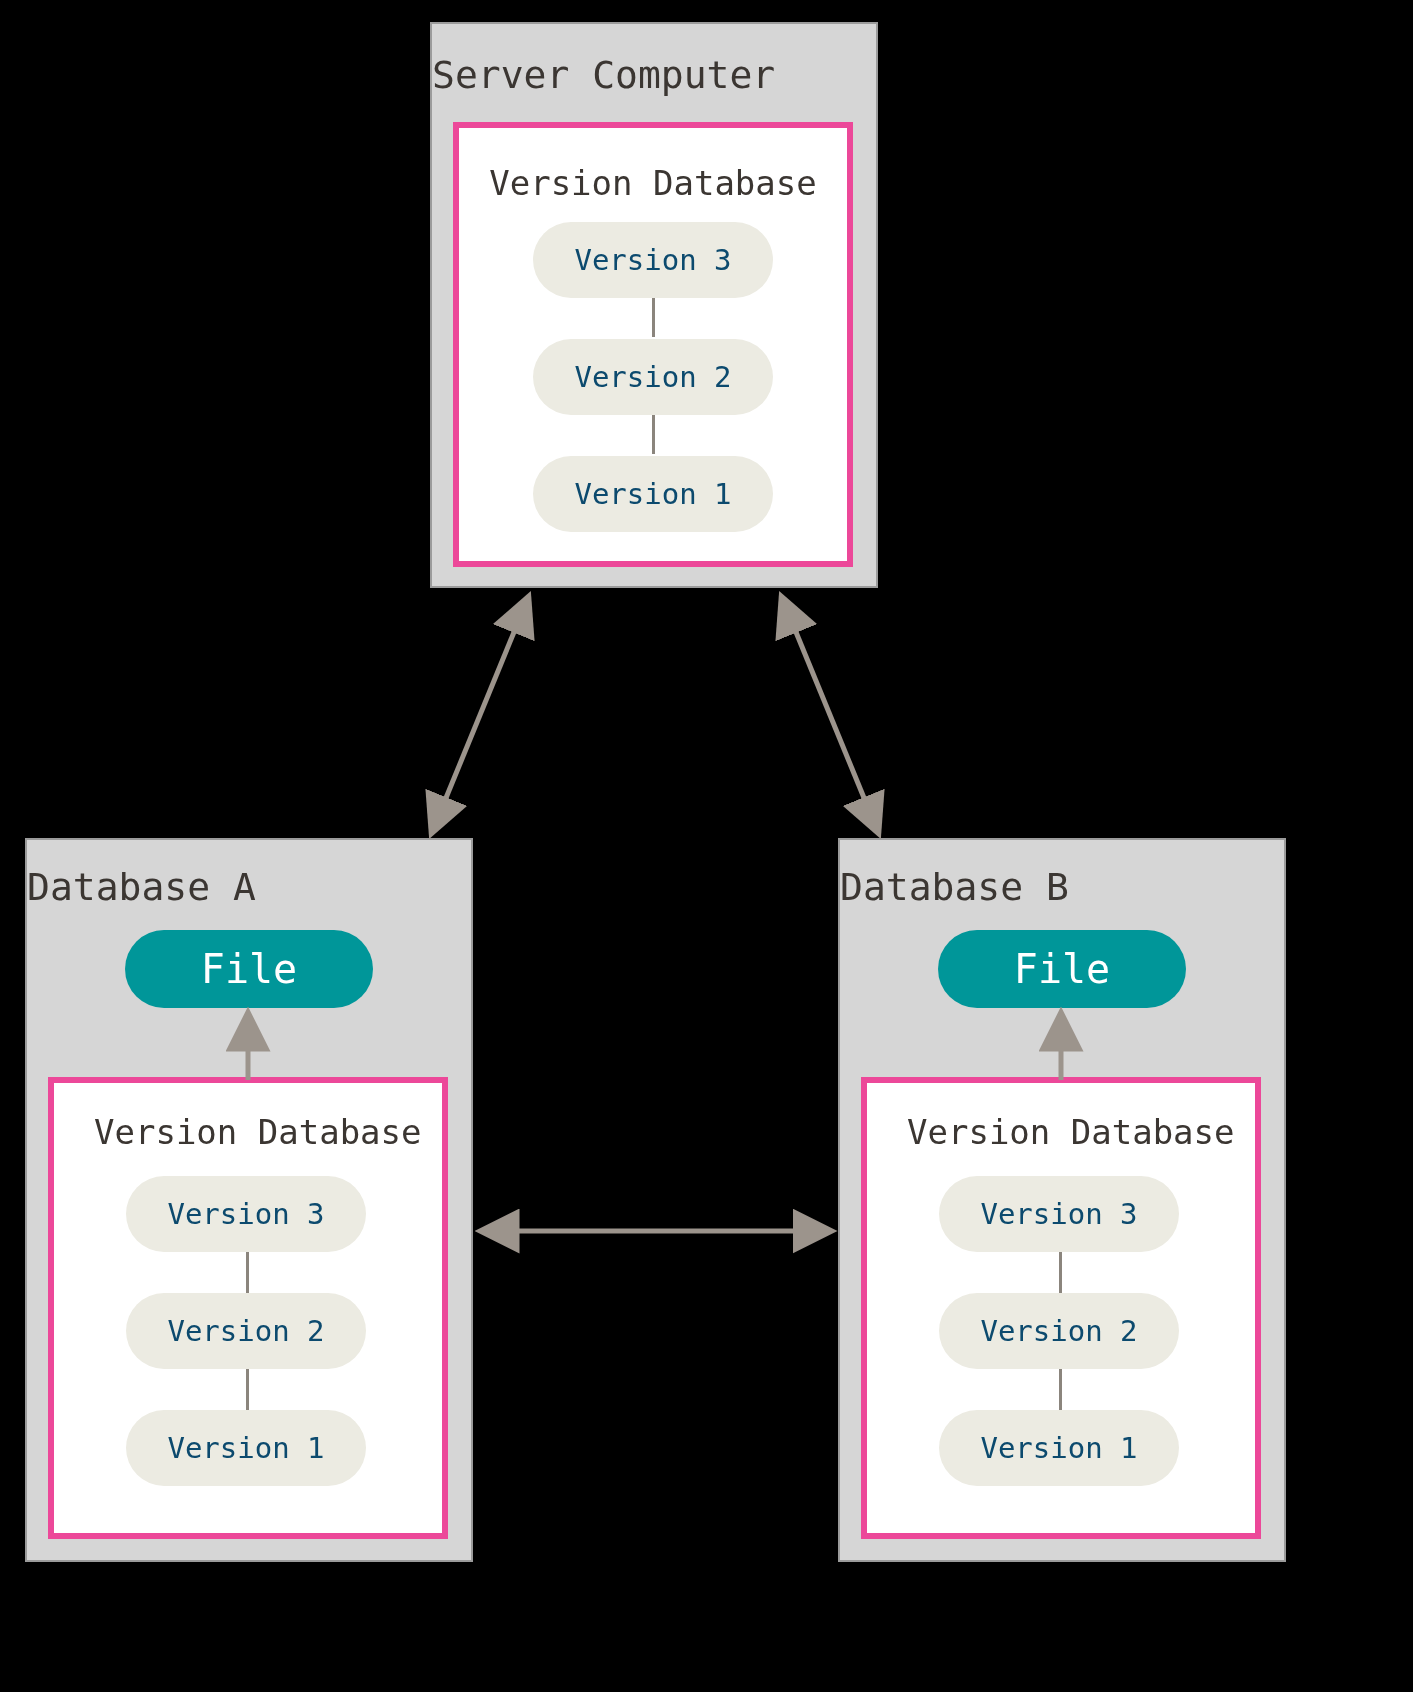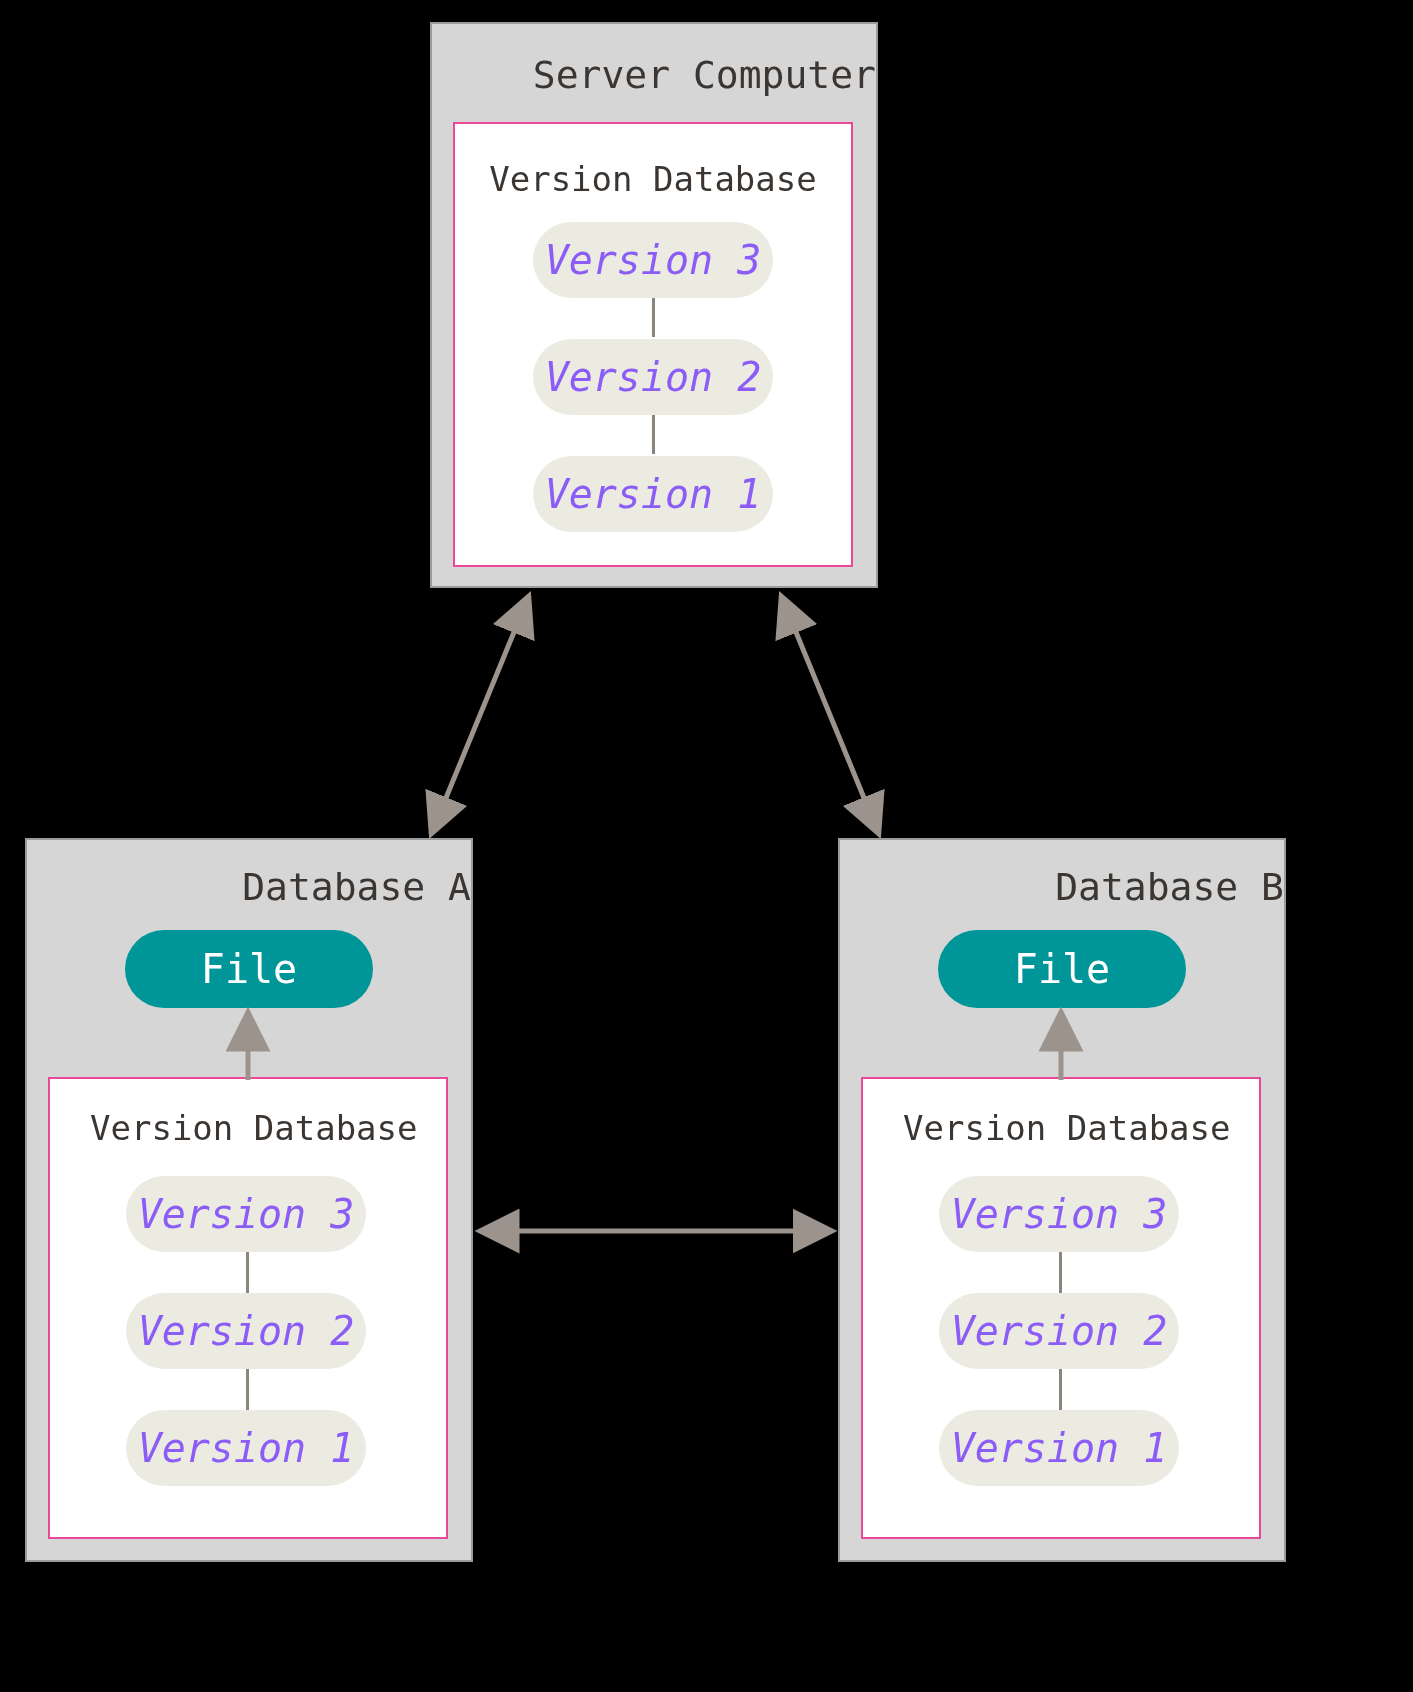--- a/index.html
+++ b/index.html
@@ -27,32 +27,32 @@
   }
   
   .panel {
     position: absolute;
     background: #d6d6d6;
     border: 2px solid #9b9b9b;
     box-sizing: border-box;
     z-index: 2;
   }
   .panel-title {
-    text-align: right;
+    text-align: left;
     color: #3b3632;
     font-size: 38px;
     letter-spacing: 0px;
     line-height: 1;
     white-space: pre;
   }
   
   .vdb {
     position: absolute;
     background: #ffffff;
-    border: 2px solid #ec4899;
+    border: 6px solid #ec4899;
     box-sizing: border-box;
     z-index: 3;
   }
   .vdb-title {
     color: #3b3632;
     font-size: 34px;
     line-height: 1;
     white-space: pre;
   }
   
@@ -61,23 +61,22 @@
     display: flex;
     align-items: center;
     justify-content: center;
     border-radius: 999px;
     white-space: pre;
     box-sizing: border-box;
     z-index: 4;
   }
   .pill-version {
     background: #ecebe2;
-    color: #8b5cf6;
-    font-size: 40px;
-    font-style: italic;
+    color: #0c4a6e;
+    font-size: 29px;
   }
   .pill-file {
     background: #009699;
     color: #ffffff;
     font-size: 40px;
   }
   
   .stub {
     position: absolute;
     width: 3px;

